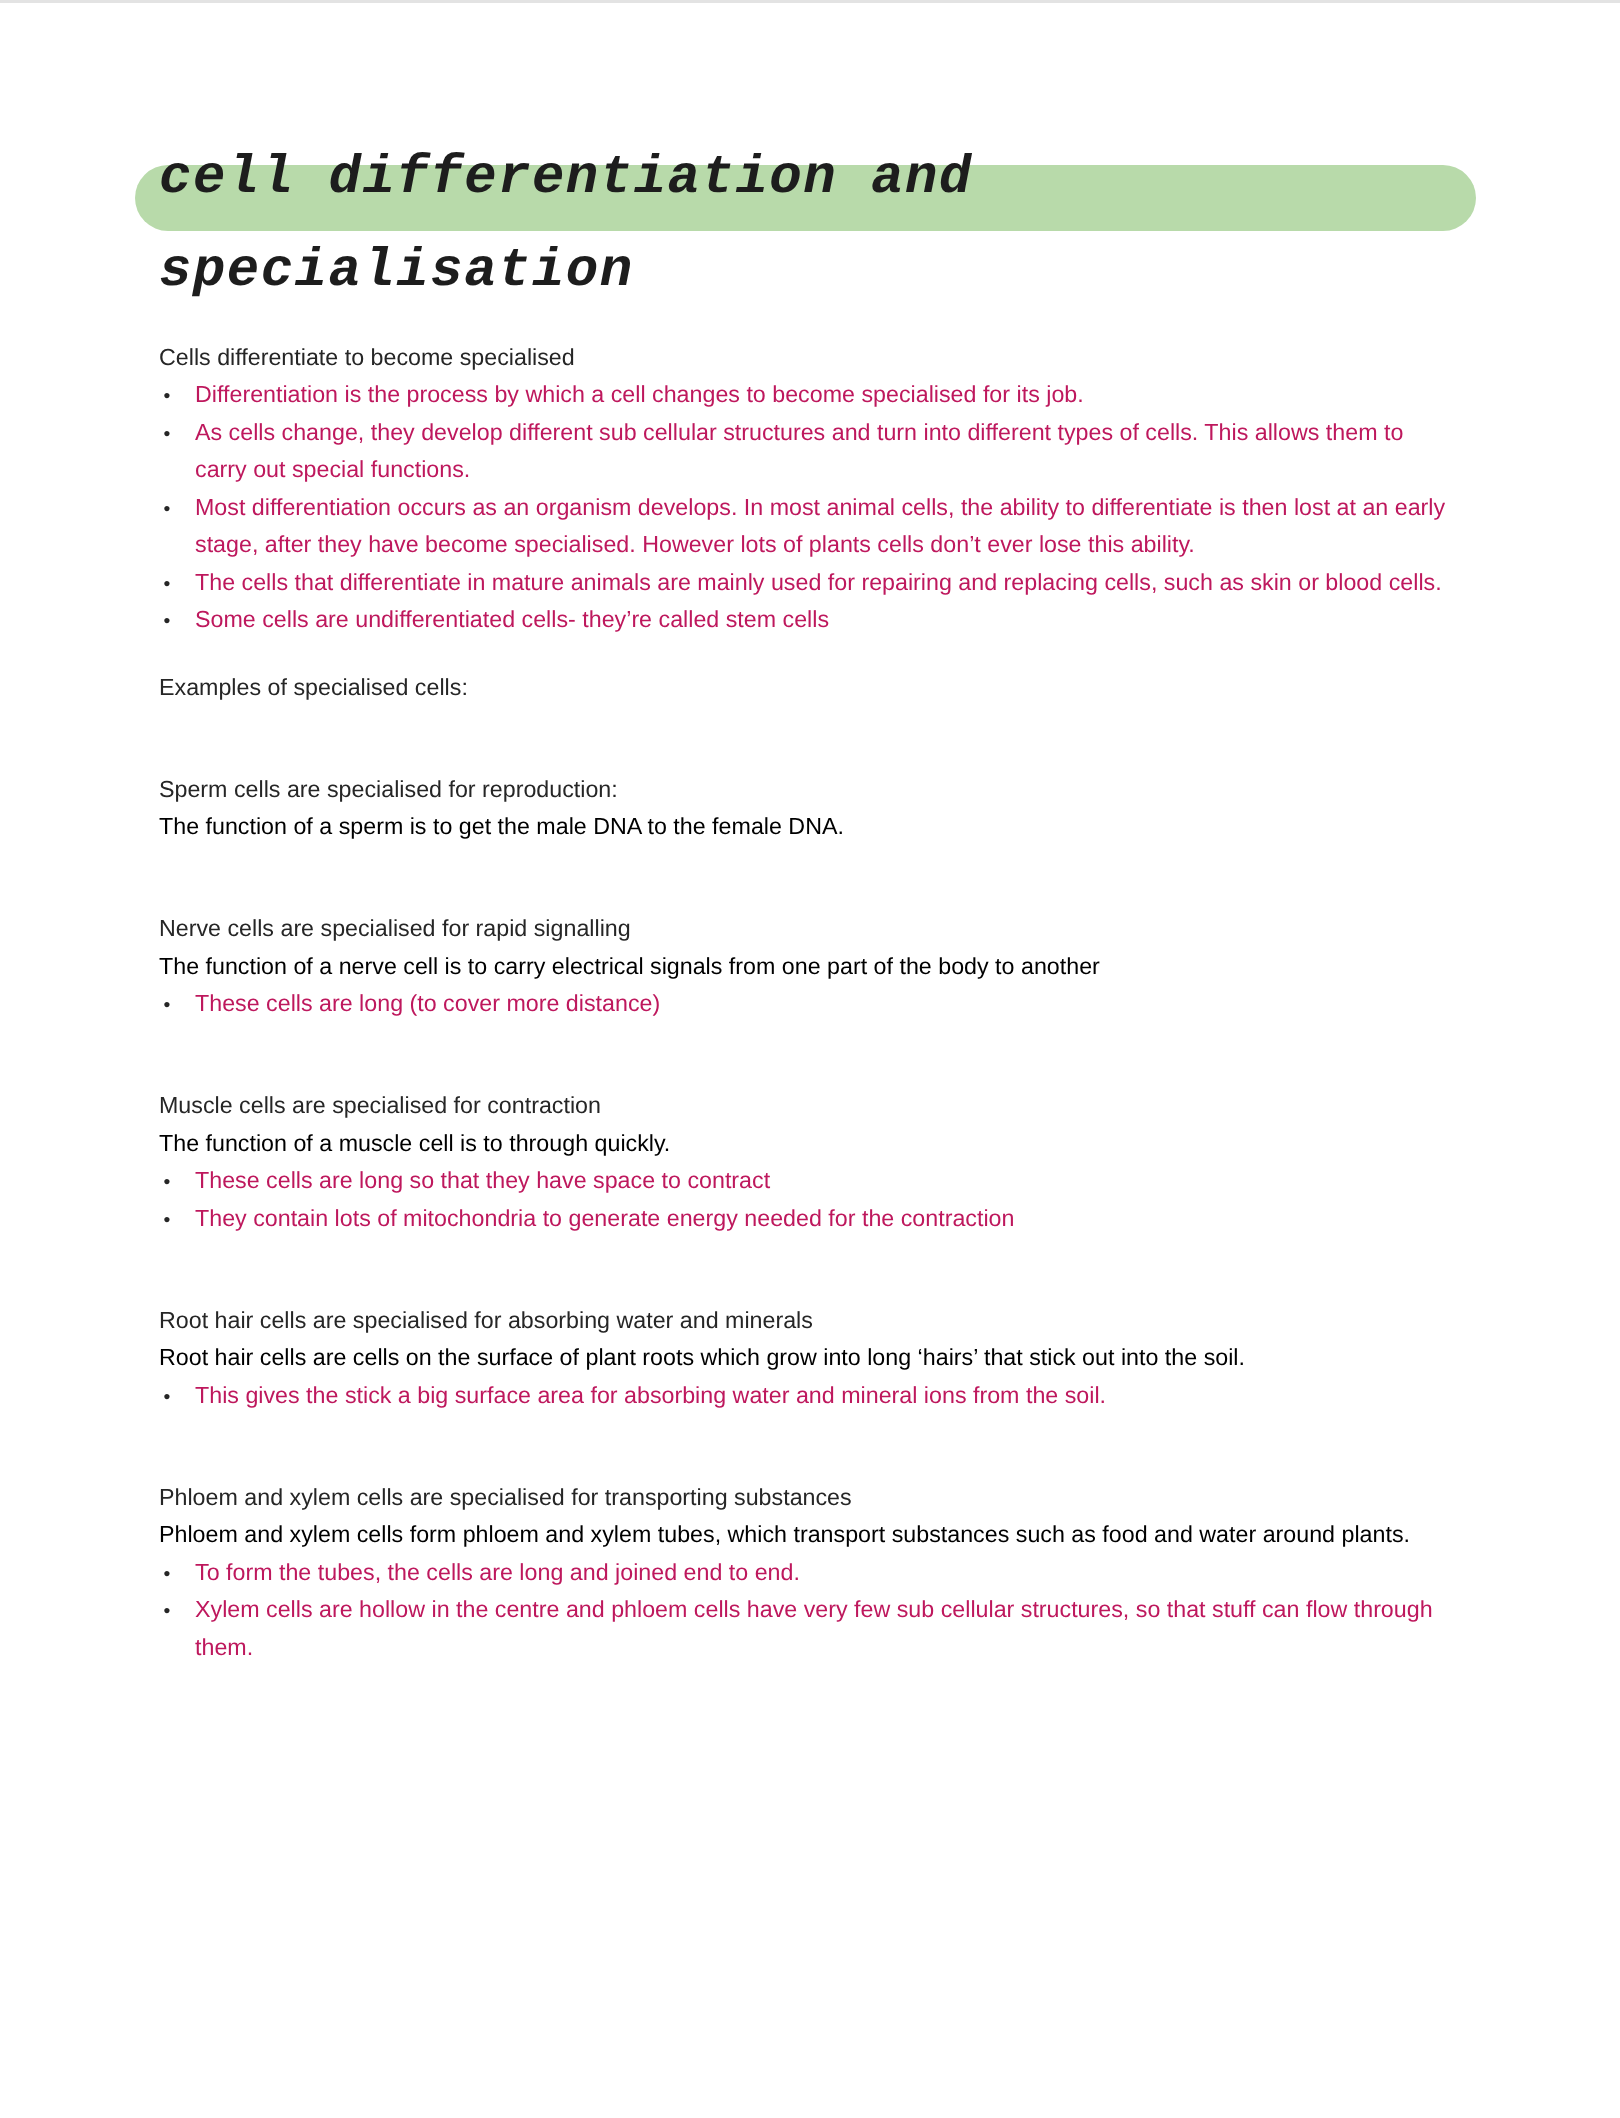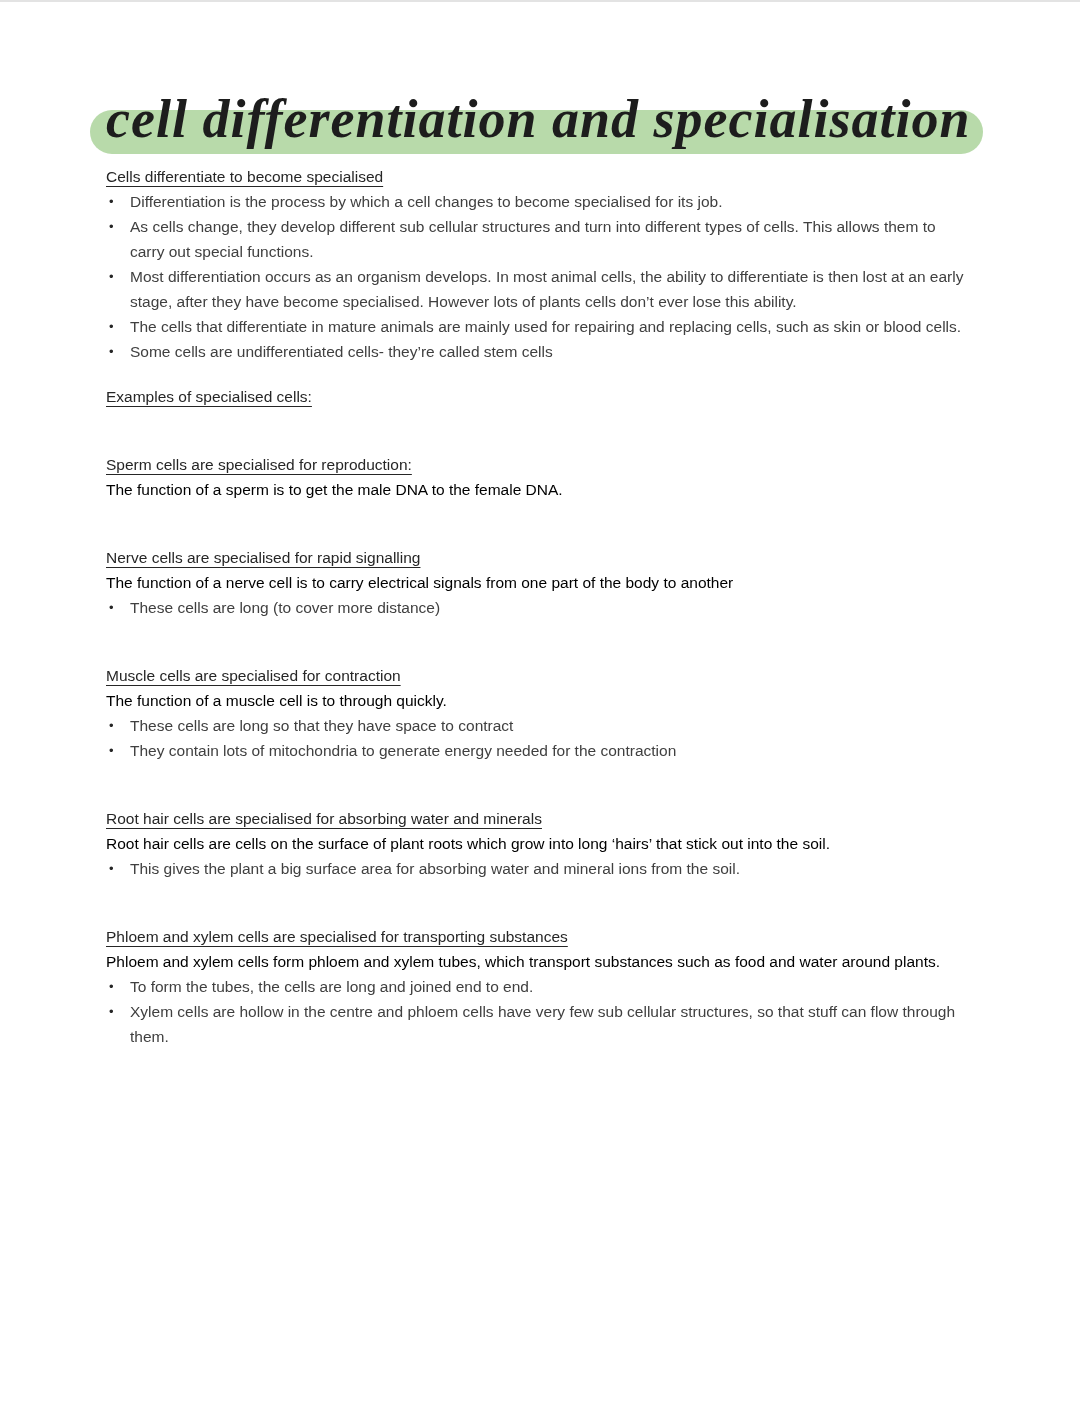--- a/index.html
+++ b/index.html
@@ -18,24 +18,24 @@
     padding: 86px 108px 0 106px;
   }
 
   
   .title-wrap {
     margin-bottom: 14px;
   }
   .title-text {
     position: relative;
     display: inline-block;
-    font-family: Liberation Serif, serif;
+    font-family: Liberation Mono, monospace;
     font-style: italic;
     font-weight: bold;
-    font-size: 54px;
+    font-size: 36px;
     line-height: 62px;
     color: #1d1d1d;
     letter-spacing: 1px;
     z-index: 0;
   }
   .title-text::before {
     content: "";
     position: absolute;
     left: -16px;
     right: -12px;
@@ -47,39 +47,38 @@
   }
 
   .sec { margin-top: 43px; }
   .sec.first { margin-top: 0; }
   .sec.examples { margin-top: 20px; }
 
   h2 {
     font-size: 15.5px;
     font-weight: normal;
     line-height: 25px;
-    text-decoration: underline;
     text-underline-offset: 4px;
     text-decoration-thickness: 1px;
     color: #262626;
   }
   p.intro {
     font-size: 15.5px;
     line-height: 25px;
     color: #000000;
   }
   ul.bullets {
     list-style: none;
   }
   ul.bullets li {
     position: relative;
     padding-left: 24px;
     font-size: 15.5px;
     line-height: 25px;
-    color: #404040;
+    color: #be185d;
   }
   ul.bullets li::before {
     content: "•";
     position: absolute;
     left: 3px;
     top: 0;
     font-size: 13px;
     color: #262626;
   }
 </style>
@@ -126,21 +125,21 @@
     <ul class="bullets">
       <li>These cells are long so that they have space to contract</li>
       <li>They contain lots of mitochondria to generate energy needed for the contraction</li>
     </ul>
   </section>
 
   <section class="sec">
     <h2>Root hair cells are specialised for absorbing water and minerals</h2>
     <p class="intro">Root hair cells are cells on the surface of plant roots which grow into long ‘hairs’ that stick out into the soil.</p>
     <ul class="bullets">
-      <li>This gives the plant a big surface area for absorbing water and mineral ions from the soil.</li>
+      <li>This gives the stick a big surface area for absorbing water and mineral ions from the soil.</li>
     </ul>
   </section>
 
   <section class="sec">
     <h2>Phloem and xylem cells are specialised for transporting substances</h2>
     <p class="intro">Phloem and xylem cells form phloem and xylem tubes, which transport substances such as food and water around plants.</p>
     <ul class="bullets">
       <li>To form the tubes, the cells are long and joined end to end.</li>
       <li>Xylem cells are hollow in the centre and phloem cells have very few sub cellular structures, so that stuff can flow through them.</li>
     </ul>

